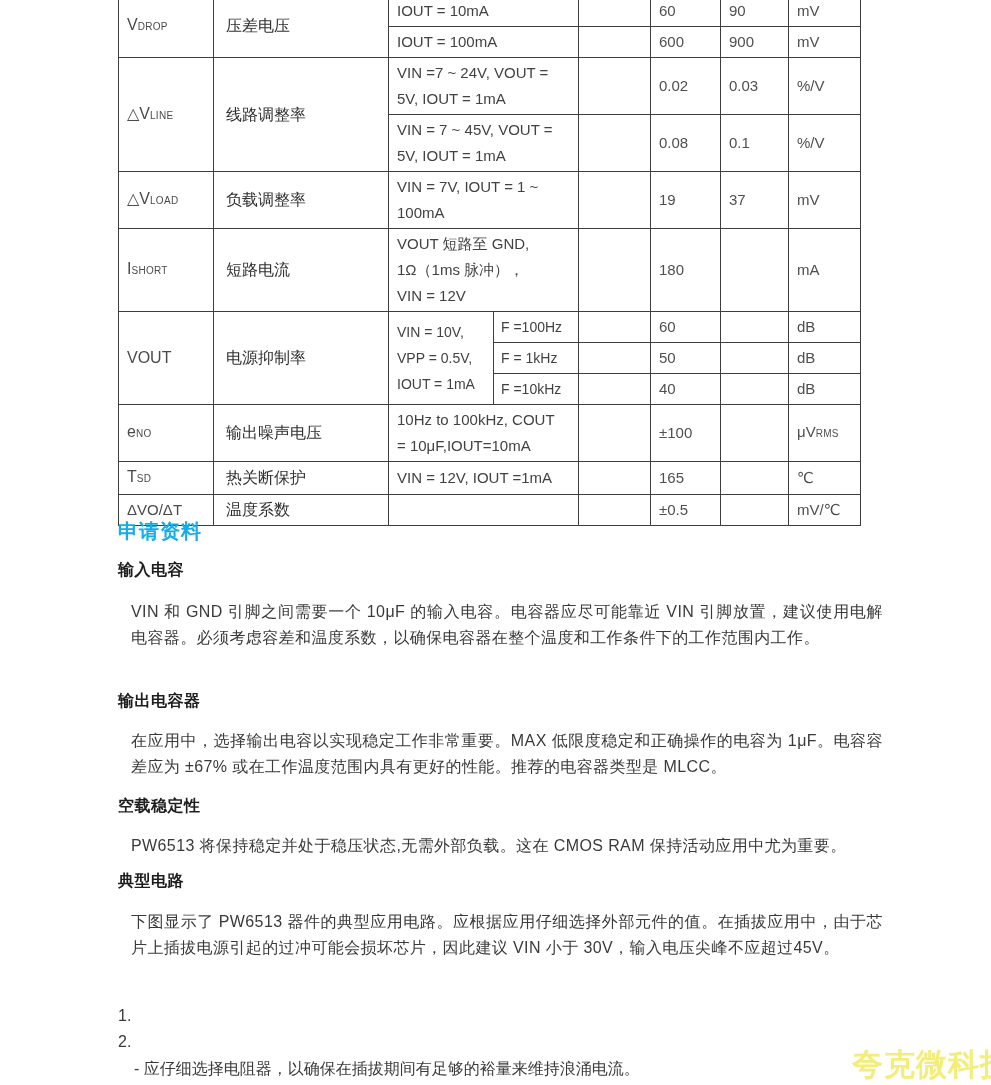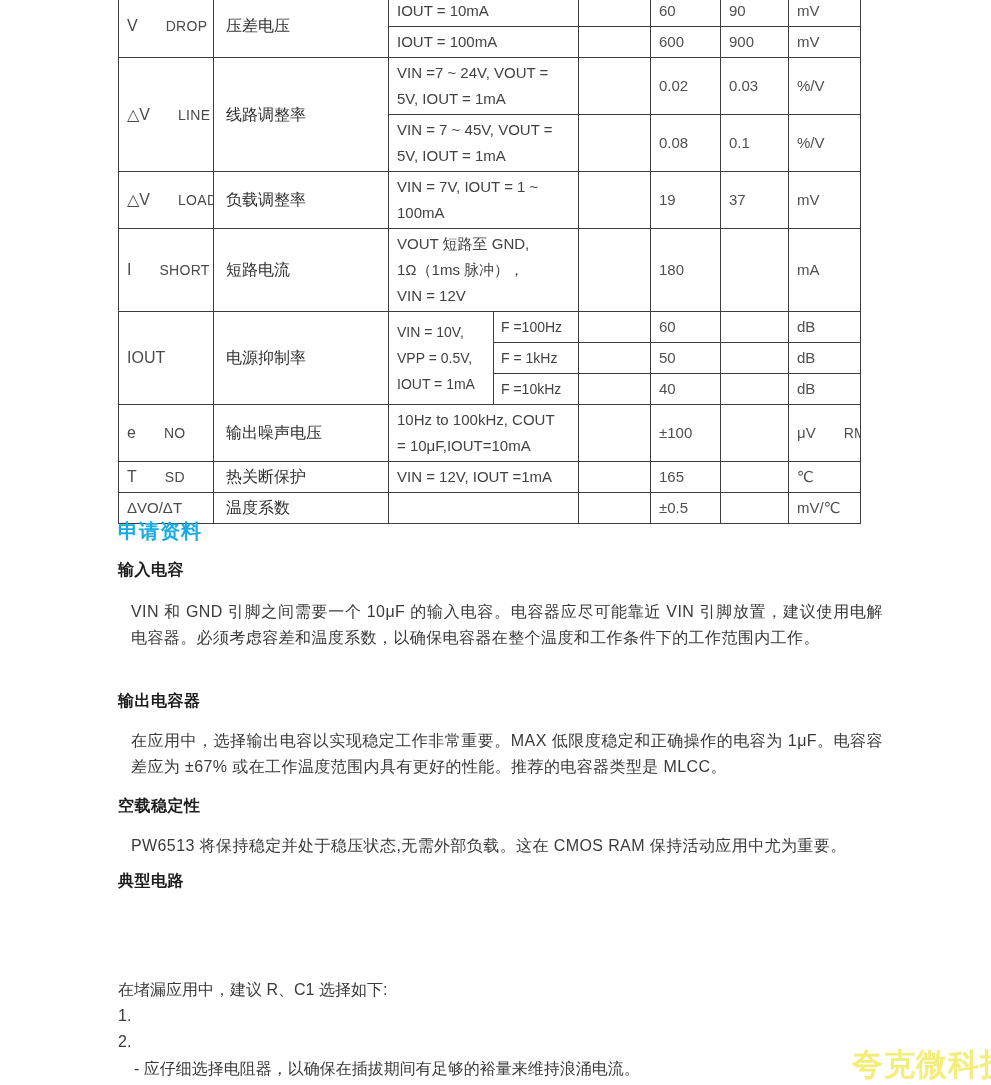--- a/index.html
+++ b/index.html
@@ -18,21 +18,21 @@
   .spec-table td{
     border:1px solid #3d3d3d;
     padding:2px 8px;
     font-size:15px;color:#474747;
     vertical-align:middle;
     line-height:26px;
     overflow:hidden;
   }
   td.sym{font-size:16px;color:#4a4a4a;}
   td.pname{font-size:16px;color:#303030;padding-left:12px;}
-  .sub{font-size:14px;letter-spacing:0.3px;margin-left:28px;}
+  .sub{font-size:10px;letter-spacing:0.3px;}
   td.cond{font-size:15px;color:#424242;}
   td.fcell{font-size:14px;color:#424242;padding-left:7px;}
   td.val{font-size:15px;color:#4f4f4f;}
   td.unit{font-size:15px;color:#4f4f4f;}
   
   .bl{border-left:3px solid #000;}
   .br{border-right:3px solid #000;}
   .bt{border-top:3px solid #000;}
   .bb{border-bottom:3px solid #000;}
 
@@ -141,21 +141,21 @@
         <div>1Ω（1ms 脉冲），</div>
         <div>VIN = 12V</div>
       </td>
       <td class="val"></td>
       <td class="val">180</td>
       <td class="val bl br bt bb"></td>
       <td class="unit">mA</td>
     </tr>
 
     <tr style="height:26px">
-      <td class="sym" rowspan="3">IOUT</td>
+      <td class="sym" rowspan="3">VOUT</td>
       <td class="pname" rowspan="3">电源抑制率</td>
       <td class="cond" rowspan="3" style="font-size:14px">
         <div>VIN = 10V,</div>
         <div>VPP = 0.5V,</div>
         <div>IOUT = 1mA</div>
       </td>
       <td class="fcell">F =100Hz</td>
       <td class="val"></td>
       <td class="val">60</td>
       <td class="val bl"></td>
@@ -216,21 +216,21 @@
   <div class="sub-head" style="top:560px">输入电容</div>
   <p class="para" style="top:586px">VIN 和 GND 引脚之间需要一个 10μF 的输入电容。电容器应尽可能靠近 VIN 引脚放置，建议使用电解电容器。必须考虑容差和温度系数，以确保电容器在整个温度和工作条件下的工作范围内工作。</p>
 
   <div class="sub-head" style="top:691px">输出电容器</div>
   <p class="para" style="top:715px">在应用中，选择输出电容以实现稳定工作非常重要。MAX 低限度稳定和正确操作的电容为 1μF。电容容差应为 ±67% 或在工作温度范围内具有更好的性能。推荐的电容器类型是 MLCC。</p>
 
   <div class="sub-head" style="top:796px">空载稳定性</div>
   <p class="para" style="top:820px">PW6513 将保持稳定并处于稳压状态,无需外部负载。这在 CMOS RAM 保持活动应用中尤为重要。</p>
 
   <div class="sub-head" style="top:871px">典型电路</div>
-  <p class="plain-line" style="top:977px">在堵漏应用中，建议 R、C1 选择如下:</p>
+  <p class="para" style="top:896px">下图显示了 PW6513 器件的典型应用电路。应根据应用仔细选择外部元件的值。在插拔应用中，由于芯片上插拔电源引起的过冲可能会损坏芯片，因此建议 VIN 小于 30V，输入电压尖峰不应超过45V。</p>
   <div class="list-item" style="top:1003px">
     <span class="num">1.</span>
   </div>
   <div class="list-item" style="top:1029px">
     <span class="num">2.</span>
   </div>
   <p class="note-line" style="top:1055px">- 应仔细选择电阻器，以确保在插拔期间有足够的裕量来维持浪涌电流。</p>
 
   <div class="watermark">夸克微科技</div>
 

